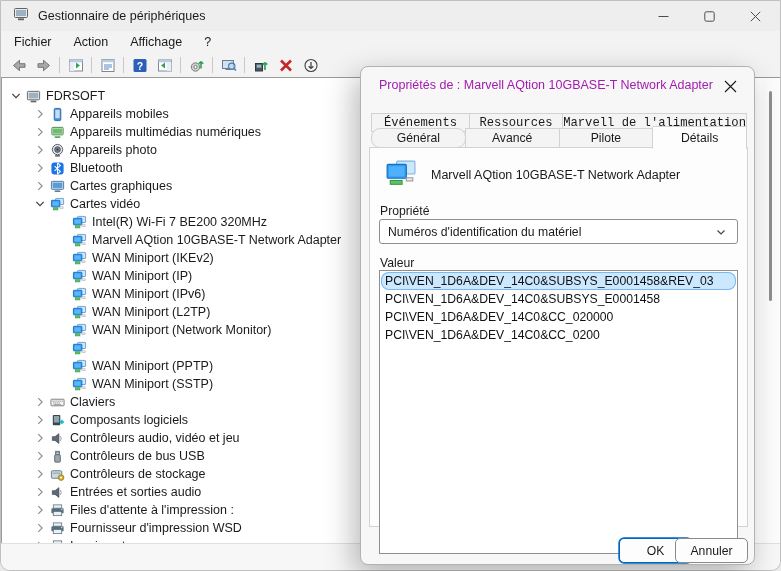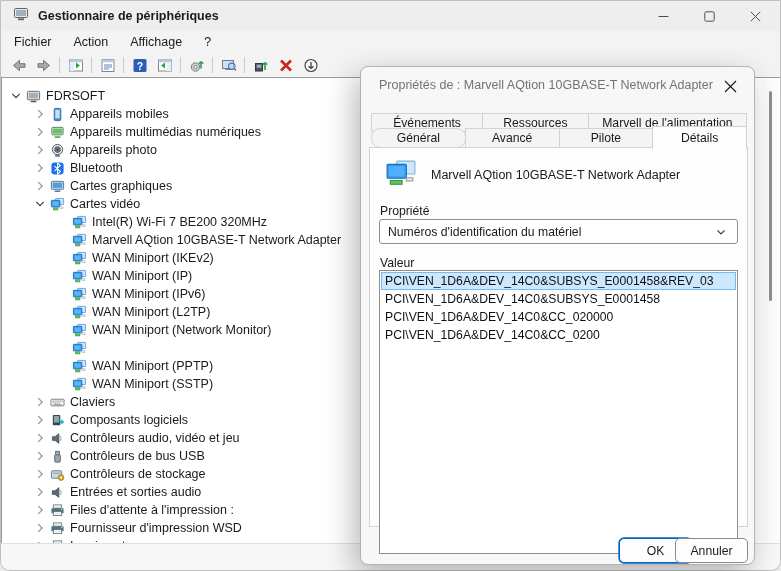--- a/index.html
+++ b/index.html
@@ -1,53 +1,53 @@
 <!DOCTYPE html>
 <html><head>
 <meta charset="utf-8">
 <style>
   html,body{margin:0;padding:0;background:#d6d6d6;font-family:"Liberation Sans",sans-serif;}
   .screen{position:relative;width:781px;height:571px;overflow:hidden;background:#e9e9e9;}
   
   .dm-window{position:absolute;inset:0;background:#fff;border:1px solid #c0c0c0;border-radius:0 0 10px 10px;box-sizing:border-box;}
-  .titlebar{position:absolute;left:0;top:0;right:0;height:30px;background:#eeeeee;display:flex;align-items:center;padding-left:12px;gap:9px;box-sizing:border-box;font-weight:bold;}
+  .titlebar{position:absolute;left:0;top:0;right:0;height:30px;background:#eeeeee;display:flex;align-items:center;padding-left:12px;gap:9px;box-sizing:border-box;}
   .title-text{font-size:12.5px;color:#1b1b1b;}
   .win-controls{position:absolute;right:2px;top:0;height:30px;display:flex;}
   .win-btn{width:46px;height:30px;display:flex;align-items:center;justify-content:center;background:transparent;border:none;color:#4d4d4d;}
   .menubar{position:absolute;top:30px;left:0;right:0;height:22px;background:#f3f3f3;display:flex;align-items:center;padding-left:10px;box-sizing:border-box;}
   .menu-item{padding:2px 11px 2px 3px;margin-right:8px;font-size:12.5px;color:#1a1a1a;}
   .toolbar{position:absolute;top:52px;left:0;right:0;height:24px;background:#f3f3f3;display:flex;align-items:center;padding-left:5px;box-sizing:border-box;}
   .tb-btn{width:25px;height:22px;display:flex;align-items:center;justify-content:center;border:none;background:transparent;padding:0;}
   .tb-sep{width:1px;height:16px;background:#c9c9c9;margin:0 3px;}
   .tree{position:absolute;top:76px;left:0;right:0;bottom:26px;background:#fff;border-top:1px solid #9a9a9a;border-left:1px solid #9a9a9a;overflow:hidden;padding-top:9px;box-sizing:border-box;}
   .tree-row{height:18px;display:flex;align-items:center;font-size:12.5px;color:#1a1a1a;white-space:nowrap;}
   .chev{width:16px;height:16px;display:inline-flex;align-items:center;justify-content:center;flex:none;}
   .icn{display:inline-flex;align-items:center;justify-content:center;width:16px;height:16px;flex:none;}
   .ticon{margin:0 5px 0 1px;}
   .statusstrip{position:absolute;left:0;right:0;bottom:0;height:26px;background:#f7f7f7;border-top:1px solid #e0e0e0;border-radius:0 0 10px 10px;}
   .vscroll{position:absolute;top:77px;right:1px;width:17px;bottom:27px;background:#fcfcfc;}
   .vthumb{position:absolute;top:13px;right:7px;width:3px;height:210px;background:#8f8f8f;border-radius:2px;}
   
   .dialog{position:absolute;left:360px;top:66px;width:395px;height:499px;background:#f7f7f7;border:1px solid #b2b2b2;border-radius:8px;box-shadow:-6px 10px 30px rgba(0,0,0,.28);box-sizing:border-box;z-index:10;}
-  .dlg-title{position:absolute;left:18px;top:11px;font-size:12.5px;color:#737373;white-space:nowrap;}
+  .dlg-title{position:absolute;left:18px;top:11px;font-size:12.5px;color:#a21caf;white-space:nowrap;}
   .dlg-close{position:absolute;right:10px;top:7px;width:28px;height:25px;display:flex;align-items:center;justify-content:center;background:transparent;border:none;}
   .tab-row{position:absolute;left:10px;width:375px;display:flex;}
-  .tab-row1{top:46px;height:19px;}
+  .tab-row1{top:46px;height:19px;font-family:Liberation Mono, monospace;}
   .tab-row2{top:61px;height:20px;}
   .tab{display:flex;align-items:center;justify-content:center;font-size:12.2px;color:#1a1a1a;background:#f4f4f4;border:1px solid #d2d2d2;margin-right:-1px;box-sizing:border-box;flex-grow:1;flex-basis:0;white-space:nowrap;}
   .tab.selected{background:#fdfdfd;border-bottom:1px solid #fdfdfd;position:relative;z-index:6;margin-top:-2px;border-radius:2px 2px 0 0;height:23px;}
   .page{position:absolute;left:8px;top:80px;width:379px;height:380px;background:#fdfdfd;border:1px solid #d2d2d2;box-sizing:border-box;z-index:1;}
   .dev-icon{position:absolute;left:22px;top:92px;z-index:2;}
   .dev-name{position:absolute;left:70px;top:101px;font-size:12.5px;color:#1a1a1a;z-index:2;}
   .fld-label{position:absolute;left:19px;font-size:12.2px;color:#1a1a1a;z-index:2;}
   .combo{position:absolute;left:18px;top:152px;width:359px;height:25px;background:#fff;border:1px solid #8f8f8f;border-radius:3px;display:flex;align-items:center;padding:0 8px;font-size:12.2px;color:#1a1a1a;box-sizing:border-box;z-index:2;}
   .combo-val{flex:1;white-space:nowrap;overflow:hidden;}
   .listbox{position:absolute;left:18px;top:203px;width:359px;height:284px;background:#fff;border:1px solid #8f8f8f;box-sizing:border-box;padding:1px;font-size:12.2px;z-index:2;overflow:hidden;}
   .lb-item{height:18px;line-height:18px;padding:0 4px;white-space:nowrap;color:#111;}
-  .lb-item.selected{background:#cce8ff;box-shadow:inset 0 0 0 1px #7ab8ef;}
+  .lb-item.selected{background:#cce8ff;box-shadow:inset 0 0 0 1px #7ab8ef;border-radius:8px;}
   .dlg-btn{position:absolute;top:471px;width:73px;height:25px;background:#fdfdfd;border:1px solid #8a8a8a;border-radius:5px;font-size:12.2px;color:#1a1a1a;display:flex;align-items:center;justify-content:center;box-sizing:border-box;font-family:"Liberation Sans",sans-serif;z-index:2;}
   .btn-ok{left:234px;border:1px solid #0067c0;box-shadow:0 0 0 0.7px #0067c0;margin-left:24px;}
   .btn-cancel{left:314px;}
 </style>
 </head>
 <body>
 
 <div class="screen">
 
   <div class="dm-window">

